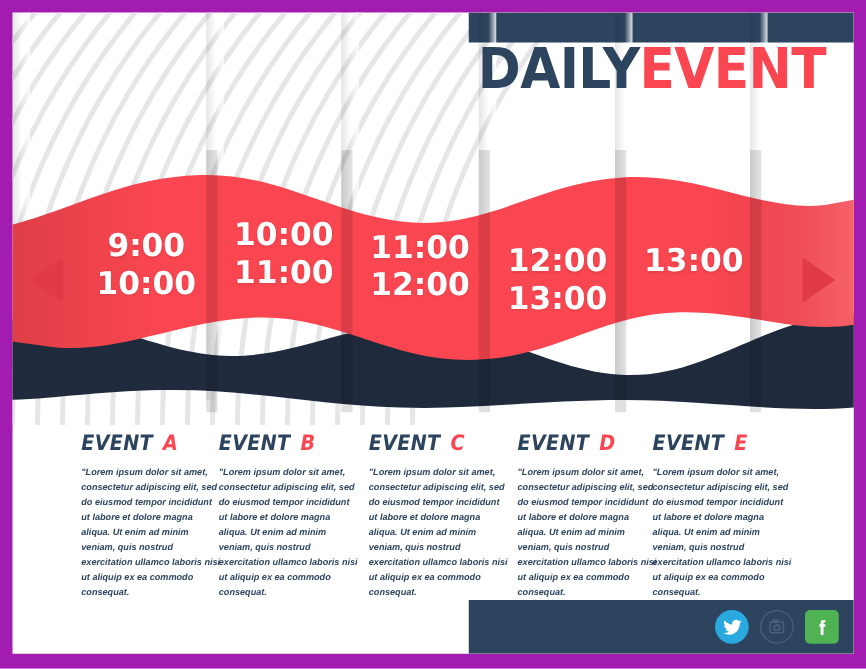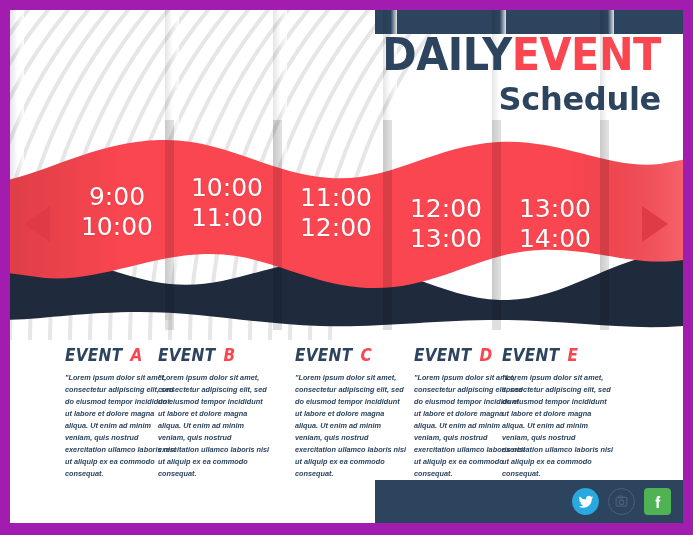--- a/index.html
+++ b/index.html
@@ -111,21 +111,21 @@
     height: 310px;
     background: linear-gradient(to right, rgba(0,0,0,0.10), rgba(255,255,255,0.0) 55%, rgba(255,255,255,0.85));
   }
 
   
   .time-cell {
     position: absolute;
     z-index: 5;
     color: #ffffff;
     font-family: "DejaVu Sans", sans-serif;
-    font-weight: 400;
+    font-weight: 700;
     font-size: 25px;
     line-height: 1.18;
     text-align: center;
     width: 110px;
     text-shadow: 0 1px 2px rgba(0,0,0,0.10);
   }
 
   
   .nav-arrow {
     position: absolute;
@@ -277,21 +277,20 @@
           <path d="M300 330 A 520 520 0 0 1 820 -190"></path>
           <path d="M320 330 A 520 520 0 0 1 840 -190"></path>
         </g>
       </svg>
     </div>
 
     <div id="header-bar"></div>
 
     <div id="title-block">
       <div id="title-line1"><span class="t-navy">DAILY</span><span class="t-red">EVENT</span></div>
-      <div id="title-line2">Schedule</div>
     </div>
 
     <div id="panels">
       <div class="panel-gap" style="left:10px"></div>
       <div class="panel-gap" style="left:165px"></div>
       <div class="panel-gap" style="left:273px"></div>
       <div class="panel-gap" style="left:383px"></div>
       <div class="panel-gap" style="left:492px"></div>
       <div class="panel-gap" style="left:600px"></div>
     </div>
@@ -365,41 +364,40 @@
     <div class="time-cell" style="left:271px; top:173px;">
       <div>11:00</div>
       <div>12:00</div>
     </div>
     <div class="time-cell" style="left:381px; top:184px;">
       <div>12:00</div>
       <div>13:00</div>
     </div>
     <div class="time-cell" style="left:490px; top:184px;">
       <div>13:00</div>
-      <div>14:00</div>
     </div>
 
     <div id="events">
       <div class="event-col" style="left:55px">
         <div class="event-title"><span>EVENT</span><span class="event-letter">A</span></div>
         <div class="event-body">"Lorem ipsum dolor sit amet, consectetur adipiscing elit, sed do eiusmod tempor incididunt ut labore et dolore magna aliqua. Ut enim ad minim veniam, quis nostrud exercitation ullamco laboris nisi ut aliquip ex ea commodo consequat.</div>
       </div>
-      <div class="event-col" style="left:148px">
+      <div class="event-col" style="left:165px">
         <div class="event-title"><span>EVENT</span><span class="event-letter">B</span></div>
         <div class="event-body">"Lorem ipsum dolor sit amet, consectetur adipiscing elit, sed do eiusmod tempor incididunt ut labore et dolore magna aliqua. Ut enim ad minim veniam, quis nostrud exercitation ullamco laboris nisi ut aliquip ex ea commodo consequat.</div>
       </div>
       <div class="event-col" style="left:285px">
         <div class="event-title"><span>EVENT</span><span class="event-letter">C</span></div>
         <div class="event-body">"Lorem ipsum dolor sit amet, consectetur adipiscing elit, sed do eiusmod tempor incididunt ut labore et dolore magna aliqua. Ut enim ad minim veniam, quis nostrud exercitation ullamco laboris nisi ut aliquip ex ea commodo consequat.</div>
       </div>
       <div class="event-col" style="left:404px">
         <div class="event-title"><span>EVENT</span><span class="event-letter">D</span></div>
         <div class="event-body">"Lorem ipsum dolor sit amet, consectetur adipiscing elit, sed do eiusmod tempor incididunt ut labore et dolore magna aliqua. Ut enim ad minim veniam, quis nostrud exercitation ullamco laboris nisi ut aliquip ex ea commodo consequat.</div>
       </div>
-      <div class="event-col" style="left:492px">
+      <div class="event-col" style="left:512px">
         <div class="event-title"><span>EVENT</span><span class="event-letter">E</span></div>
         <div class="event-body">"Lorem ipsum dolor sit amet, consectetur adipiscing elit, sed do eiusmod tempor incididunt ut labore et dolore magna aliqua. Ut enim ad minim veniam, quis nostrud exercitation ullamco laboris nisi ut aliquip ex ea commodo consequat.</div>
       </div>
     </div>
 
     <div id="footer-bar">
       <div id="social">
 
         <div class="social-icon" id="icon-twitter">
           <svg width="16" height="16" viewBox="0 0 24 24" aria-hidden="true">

